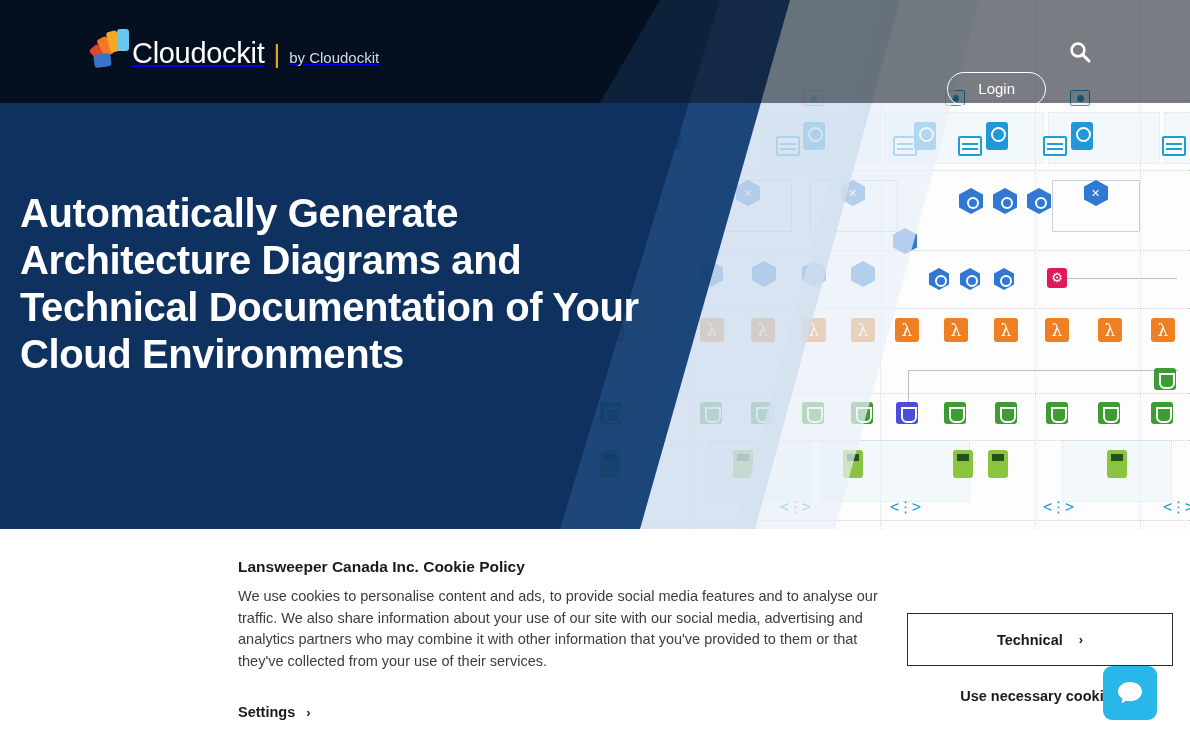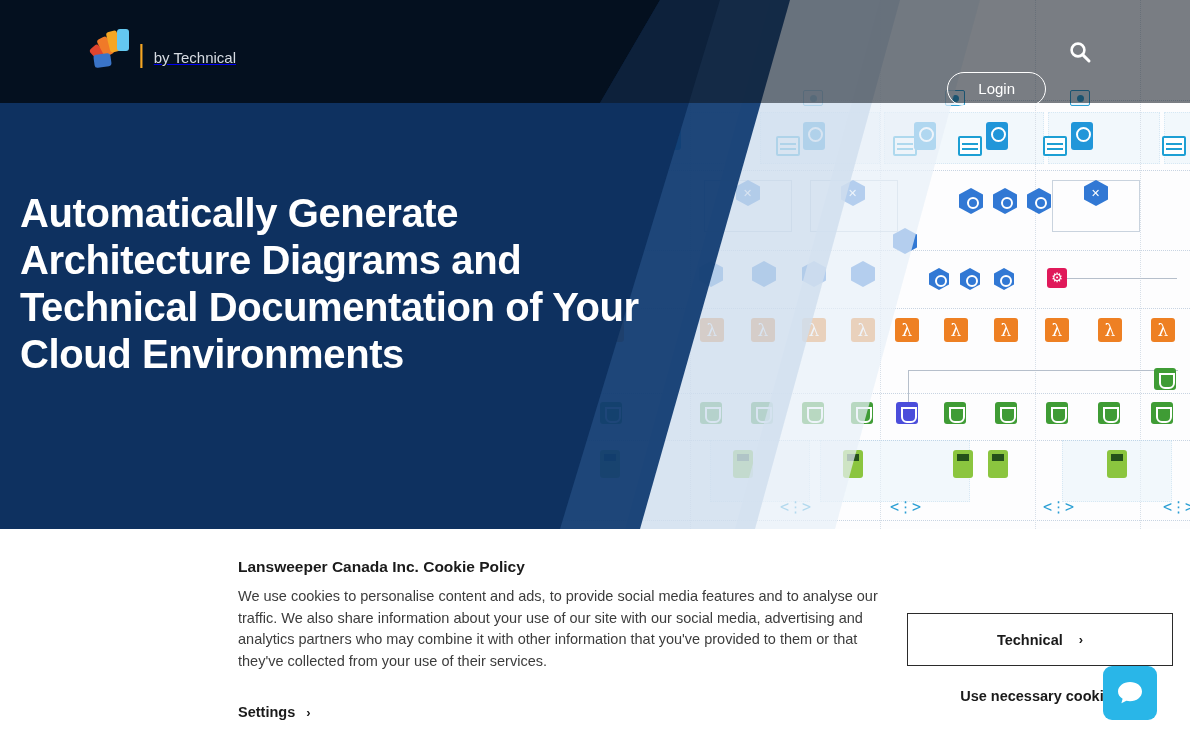--- a/index.html
+++ b/index.html
@@ -426,22 +426,23 @@
     <div class="header-bg-right"></div>
 
     <a class="logo-wrap" href="#">
       <span class="logo-mark">
         <i class="lm1"></i>
           <i class="lm2"></i>
           <i class="lm3"></i>
           <i class="lm4"></i>
           <i class="lm5"></i>
       </span>
+      <span class="logo-text">Cloudockit</span>
       <span class="logo-sep">|</span>
-      <span class="logo-by">by Technical</span>
+      <span class="logo-by">by Cloudockit</span>
     </a>
 
 
     <div class="search-btn">
       <svg width="24" height="24" viewBox="0 0 24 24" aria-hidden="true">
         <circle cx="10" cy="10" r="6.4" fill="none" stroke="#ffffff" stroke-width="2.6"></circle>
         <line x1="14.6" y1="14.6" x2="21" y2="21" stroke="#ffffff" stroke-width="3" stroke-linecap="round"></line>
       </svg>
     </div>
 

